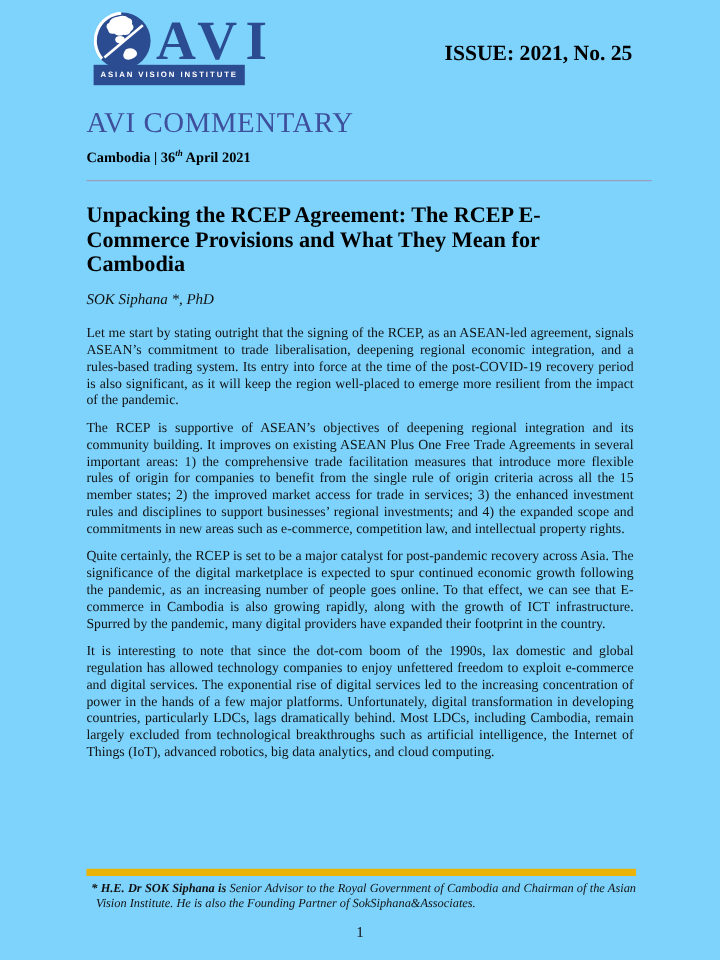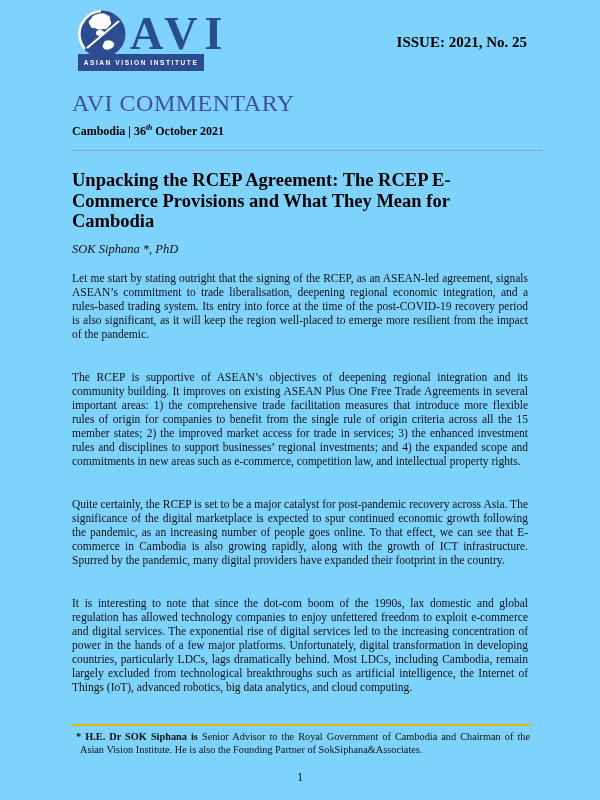--- a/index.html
+++ b/index.html
@@ -21,21 +21,21 @@
     position: relative; z-index: 1;
     margin-top: -4px; width: 126px; height: 17px;
     background: #2b4c90; color: #ffffff;
     font-family: "Liberation Sans", sans-serif;
     font-weight: bold; font-size: 6.5px; letter-spacing: 1.6px;
     display: flex; align-items: center; justify-content: center;
     white-space: nowrap;
   }
   .issue {
     position: absolute; right: 73px; top: 34px;
-    font-weight: bold; font-size: 15px; color: #000; text-align: center;
+    font-weight: bold; font-size: 18px; color: #000; text-align: center;
   }
 
   
   .masthead-title {
     position: absolute; left: 72px; top: 90px;
     font-weight: normal; font-size: 24px; letter-spacing: 0.5px;
     color: #3e4f9c;
   }
   .masthead-date {
     position: absolute; left: 72px; top: 123px;
@@ -49,29 +49,29 @@
 
   
   .article { position: absolute; left: 72px; top: 170px; width: 456px; }
   .article-title {
     font-weight: bold; font-size: 18.5px; line-height: 20.5px; color: #000;
   }
   .article-author {
     margin-top: 10px; font-style: italic; font-size: 12.5px; color: #111;
   }
   .body-par {
-    margin-top: 29px; font-size: 11.5px; line-height: 14px;
+    margin-top: 9px; font-size: 11.5px; line-height: 14px;
     text-align: justify; color: #111;
   }
   .body-par:first-of-type { margin-top: 14px; font-family: Liberation Serif, serif; }
 
   
   .footnote {
     position: absolute; left: 72px; top: 724px; width: 458px;
-    border-top: 2px solid #eab308; padding-top: 5px;
+    border-top: 6px solid #eab308; padding-top: 5px; font-style: italic;
   }
   .footnote-text {
     font-size: 10.3px; line-height: 12.5px; text-align: justify;
     padding-left: 8px; text-indent: -4px; color: #111;
   }
   .footnote-text b { font-weight: bold; }
   .page-number {
     position: absolute; left: 0; top: 770px; width: 600px;
     text-align: center; font-size: 12.5px; color: #111;
   }
@@ -94,21 +94,21 @@
         </svg>
       </span>
       <span class="logo-acronym">AVI</span>
     </div>
     <div class="logo-bar">ASIAN VISION INSTITUTE</div>
   </div>
 
   <div class="issue">ISSUE: 2021, No. 25</div>
 
   <div class="masthead-title">AVI COMMENTARY</div>
-  <div class="masthead-date"><span>Cambodia | 36</span><sup>th</sup><span> October 2021</span></div>
+  <div class="masthead-date"><span>Cambodia | 36</span><sup>th</sup><span> April 2021</span></div>
   <div class="rule-thin"></div>
 
   <div class="article">
     <div class="article-title">Unpacking the RCEP Agreement: The RCEP E-Commerce Provisions and What They Mean for Cambodia</div>
     <div class="article-author">SOK Siphana *, PhD</div>
     <p class="body-par">Let me start by stating outright that the signing of the RCEP, as an ASEAN-led agreement, signals ASEAN’s commitment to trade liberalisation, deepening regional economic integration, and a rules-based trading system. Its entry into force at the time of the post-COVID-19 recovery period is also significant, as it will keep the region well-placed to emerge more resilient from the impact of the pandemic.</p>
     <p class="body-par">The RCEP is supportive of ASEAN’s objectives of deepening regional integration and its community building. It improves on existing ASEAN Plus One Free Trade Agreements in several important areas: 1) the comprehensive trade facilitation measures that introduce more flexible rules of origin for companies to benefit from the single rule of origin criteria across all the 15 member states; 2) the improved market access for trade in services; 3) the enhanced investment rules and disciplines to support businesses’ regional investments; and 4) the expanded scope and commitments in new areas such as e-commerce, competition law, and intellectual property rights.</p>
     <p class="body-par">Quite certainly, the RCEP is set to be a major catalyst for post-pandemic recovery across Asia. The significance of the digital marketplace is expected to spur continued economic growth following the pandemic, as an increasing number of people goes online. To that effect, we can see that E-commerce in Cambodia is also growing rapidly, along with the growth of ICT infrastructure. Spurred by the pandemic, many digital providers have expanded their footprint in the country.</p>
     <p class="body-par">It is interesting to note that since the dot-com boom of the 1990s, lax domestic and global regulation has allowed technology companies to enjoy unfettered freedom to exploit e-commerce and digital services. The exponential rise of digital services led to the increasing concentration of power in the hands of a few major platforms. Unfortunately, digital transformation in developing countries, particularly LDCs, lags dramatically behind. Most LDCs, including Cambodia, remain largely excluded from technological breakthroughs such as artificial intelligence, the Internet of Things (IoT), advanced robotics, big data analytics, and cloud computing.</p>
   </div>

